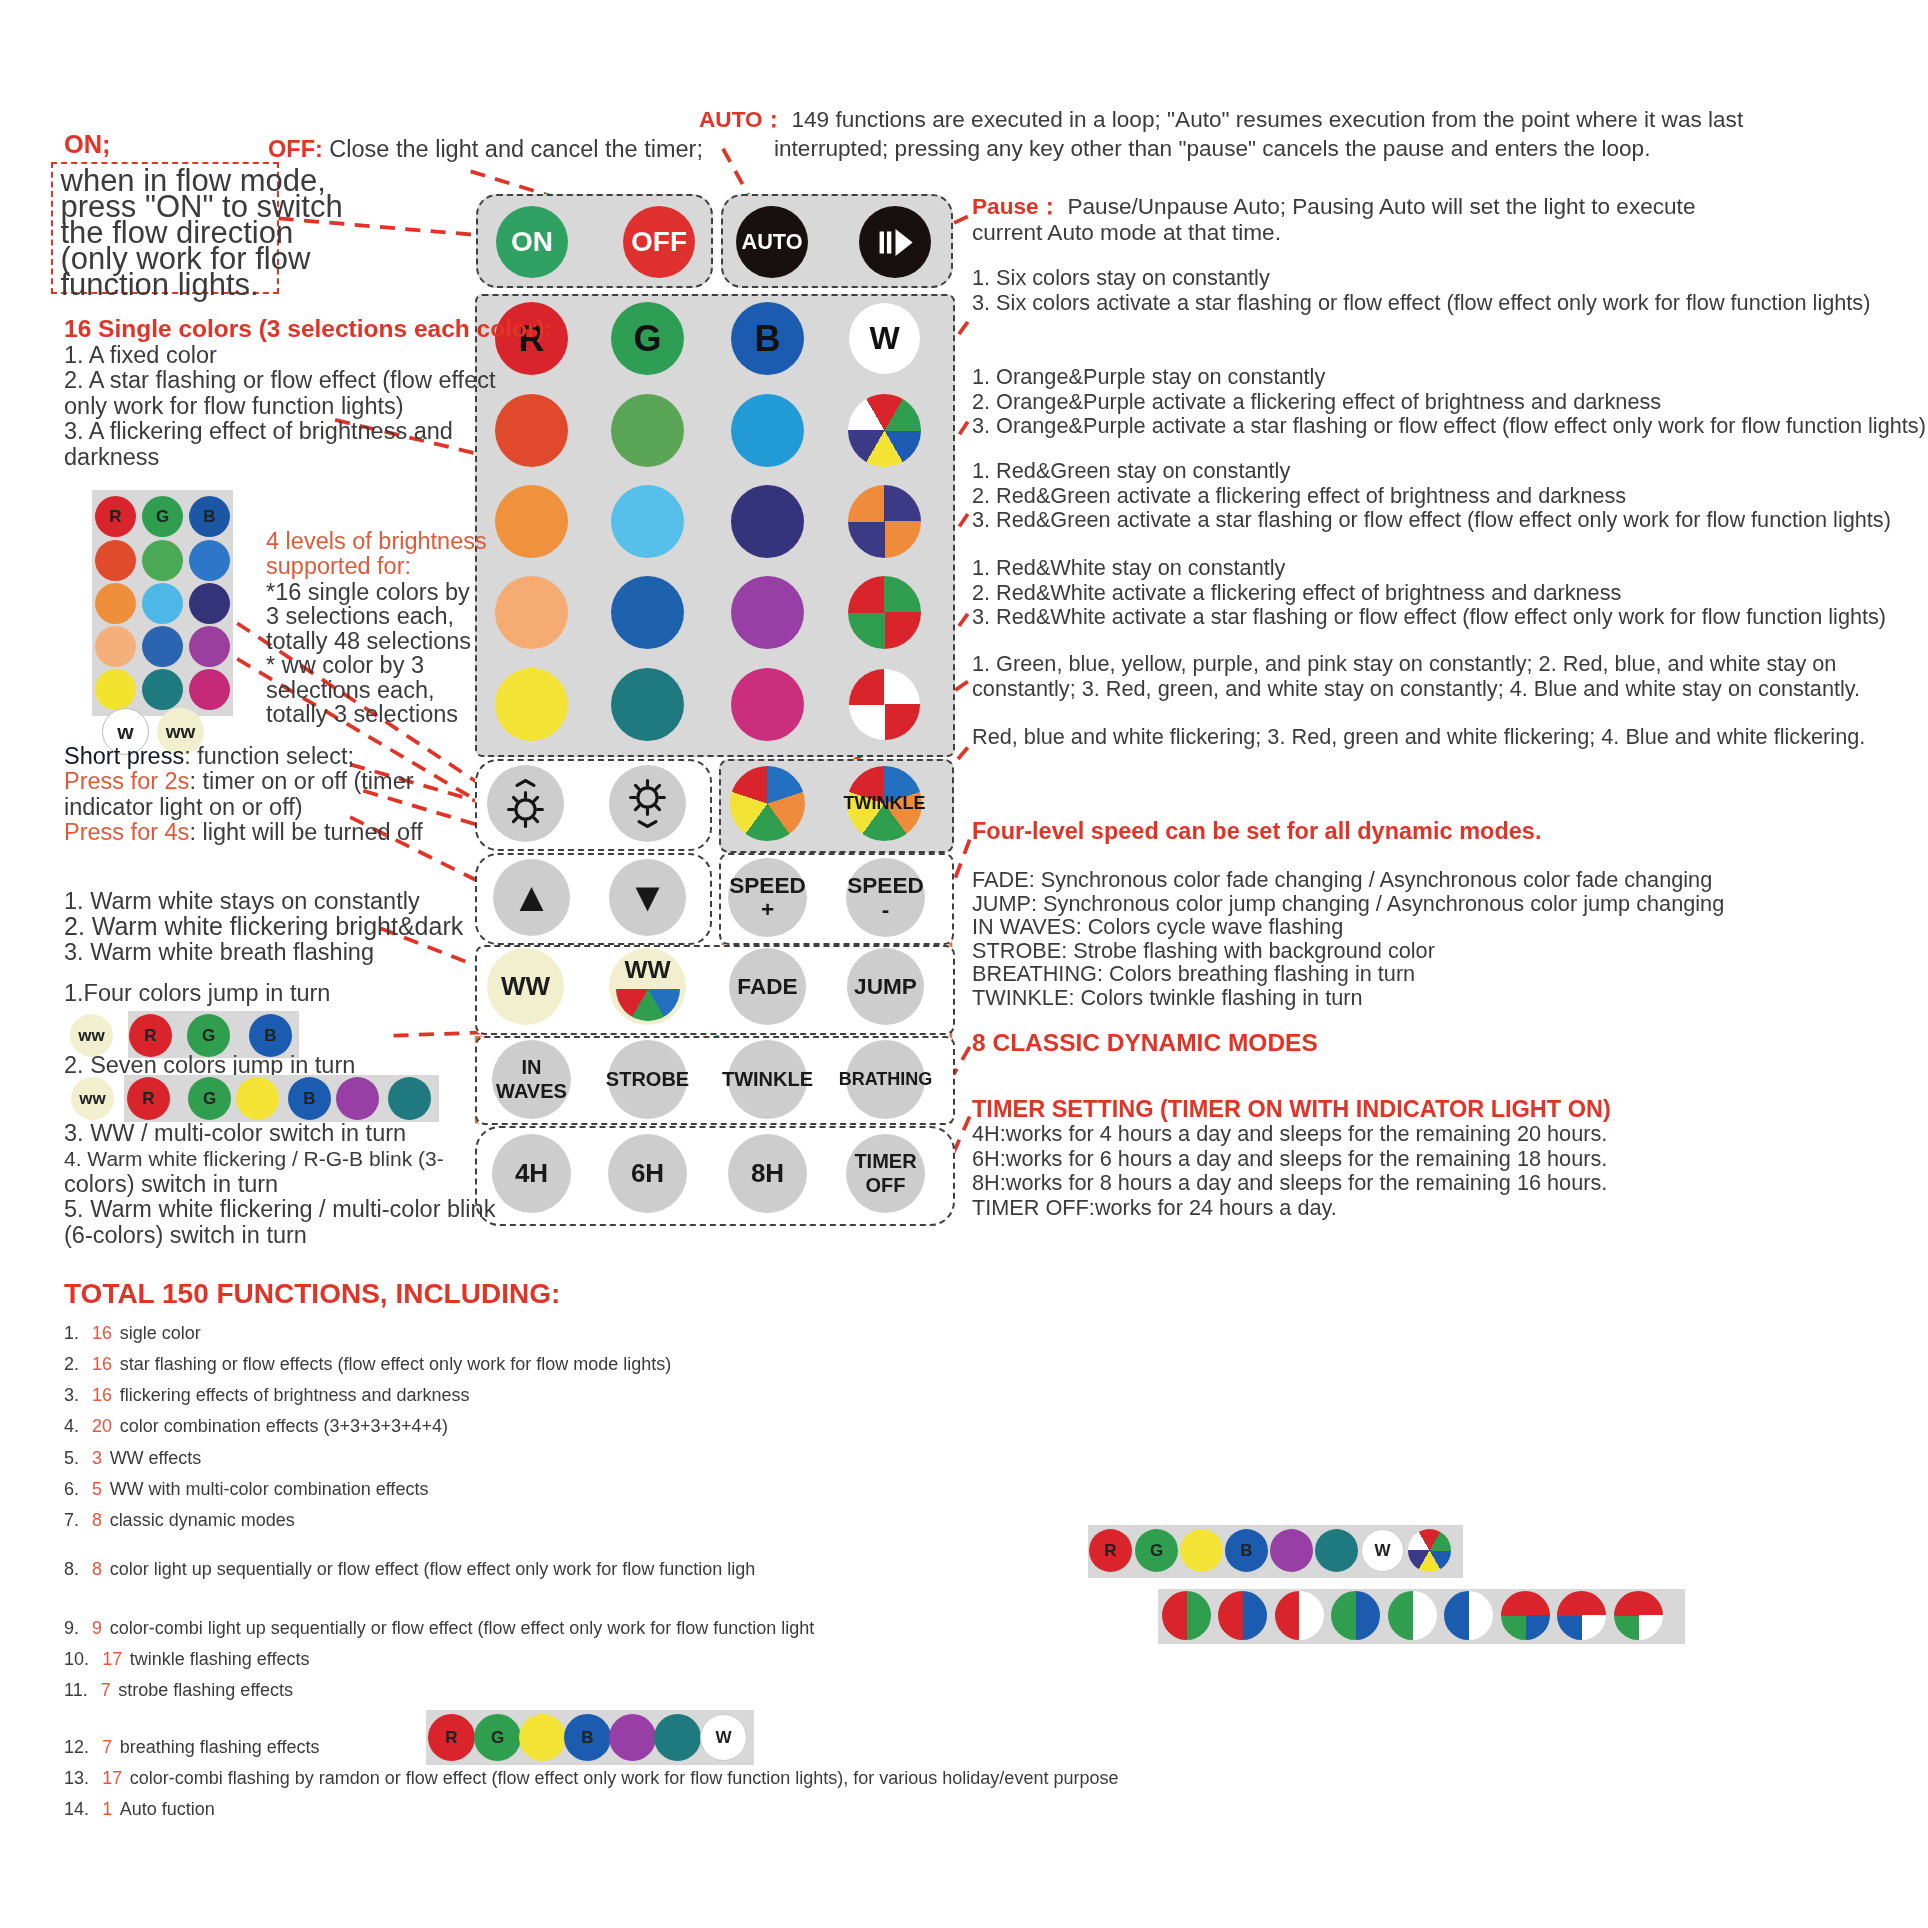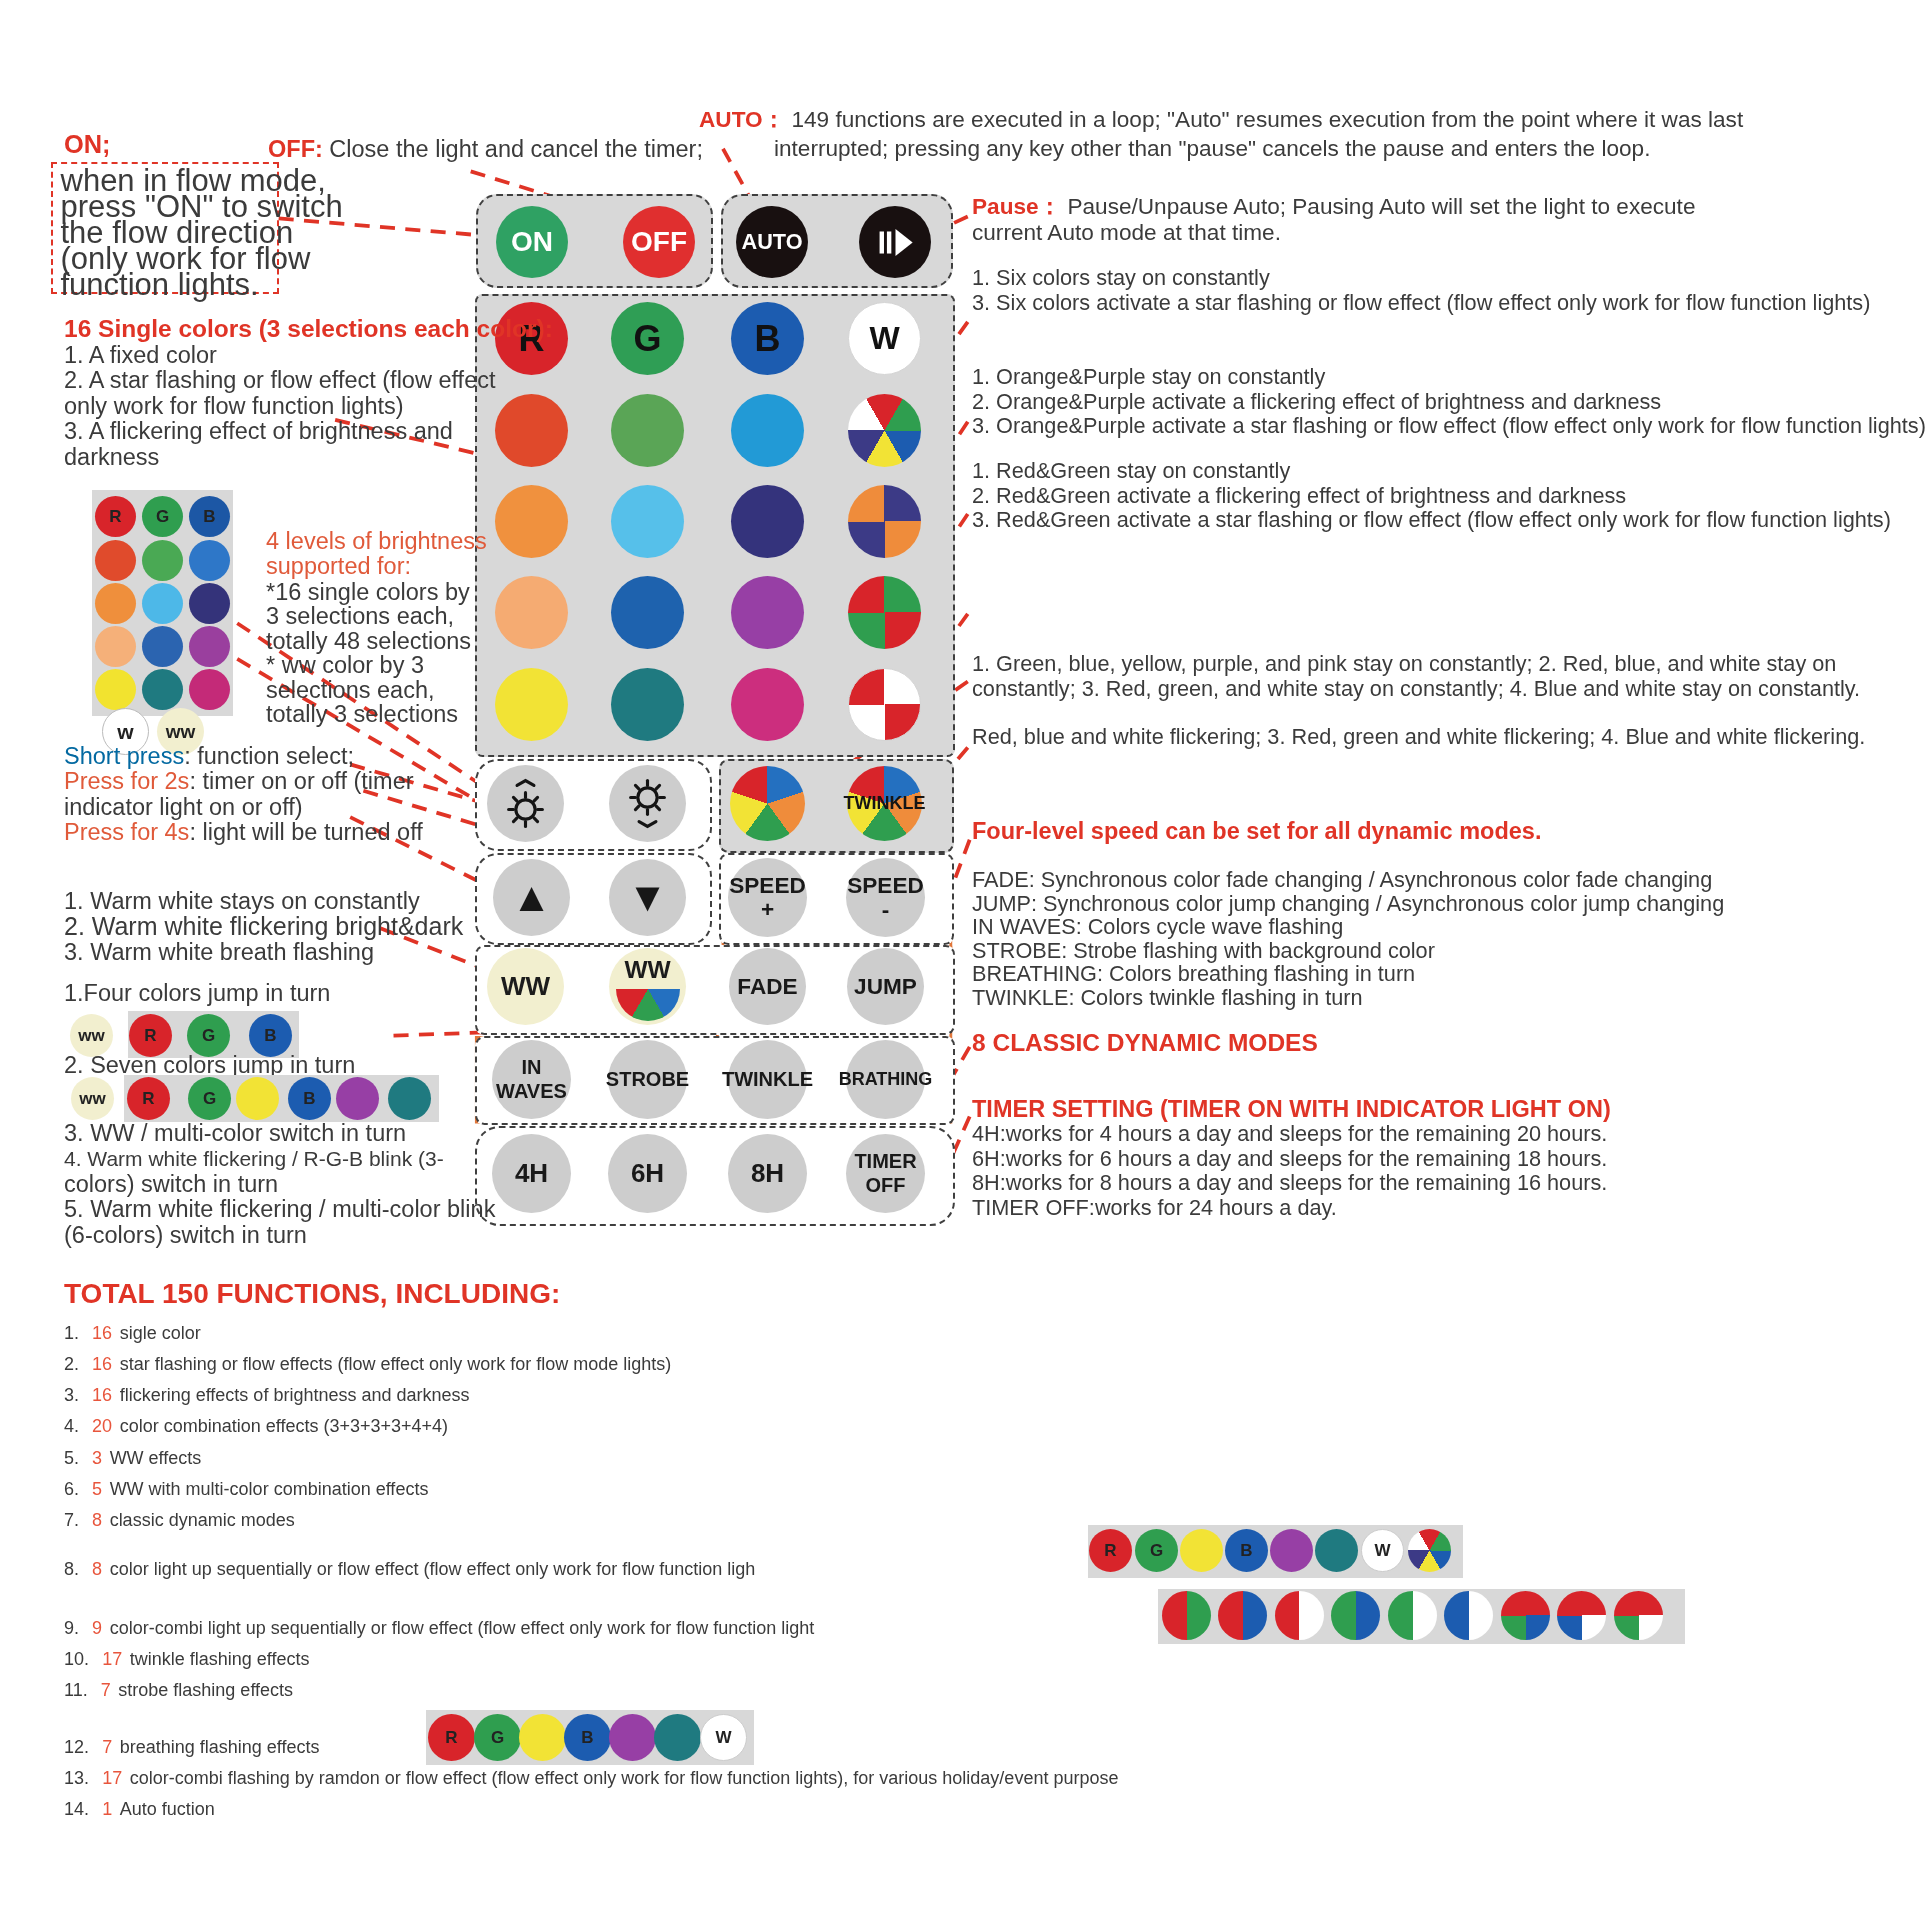--- a/index.html
+++ b/index.html
@@ -309,21 +309,21 @@
     <div class="red" style="font-size:23.5px;line-height:25.4px;font-weight:normal;color:#e05a3a">supported for:</div>
     <div style="font-size:23.5px;line-height:24.5px">*16 single colors by</div>
     <div style="font-size:23.5px;line-height:24.5px">3 selections each,</div>
     <div style="font-size:23.5px;line-height:24.5px">totally 48 selections</div>
     <div style="font-size:23.5px;line-height:24.5px">* ww color by 3</div>
     <div style="font-size:23.5px;line-height:24.5px">selections each,</div>
     <div style="font-size:23.5px;line-height:24.5px">totally 3 selections</div>
   </div>
 
   <div class="blk" style="left:64px;top:744px">
-    <div style="font-size:23.5px;line-height:25.4px"><span class="red" style="font-weight:normal;color:#0369a1">Short press</span><span>: function select;</span></div>
+    <div style="font-size:23.5px;line-height:25.4px"><span class="red" style="font-weight:normal;color:#0f172a">Short press</span><span>: function select;</span></div>
     <div style="font-size:23.5px;line-height:25.4px"><span class="red" style="font-weight:normal;color:#e05a3a">Press for 2s</span><span>: timer on or off (timer</span></div>
     <div style="font-size:23.5px;line-height:25.4px"><span class="red" style="font-weight:normal;color:#e05a3a"></span><span>indicator light on or off)</span></div>
     <div style="font-size:23.5px;line-height:25.4px"><span class="red" style="font-weight:normal;color:#e05a3a">Press for 4s</span><span>: light will be turned off</span></div>
   </div>
 
   <div class="blk" style="left:64px;top:889px">
     <div style="font-size:23.5px;line-height:25.4px">1. Warm white stays on constantly</div>
     <div style="font-size:25px;line-height:25.4px">2. Warm white flickering bright&amp;dark</div>
     <div style="font-size:23.5px;line-height:25.4px">3. Warm white breath flashing</div>
   </div>
@@ -375,20 +375,25 @@
   </div>
   <div class="blk" style="left:972px;top:365px">
     <div class="rt">1. Orange&amp;Purple stay on constantly</div>
     <div class="rt">2. Orange&amp;Purple activate a flickering effect of brightness and darkness</div>
     <div class="rt">3. Orange&amp;Purple activate a star flashing or flow effect (flow effect only work for flow function lights)</div>
   </div>
   <div class="blk" style="left:972px;top:459px">
     <div class="rt">1. Red&amp;Green stay on constantly</div>
     <div class="rt">2. Red&amp;Green activate a flickering effect of brightness and darkness</div>
     <div class="rt">3. Red&amp;Green activate a star flashing or flow effect (flow effect only work for flow function lights)</div>
+  </div>
+  <div class="blk" style="left:972px;top:556px">
+    <div class="rt">1. Red&amp;White stay on constantly</div>
+    <div class="rt">2. Red&amp;White activate a flickering effect of brightness and darkness</div>
+    <div class="rt">3. Red&amp;White activate a star flashing or flow effect (flow effect only work for flow function lights)</div>
   </div>
   <div class="blk" style="left:972px;top:652px">
     <div class="rt">1. Green, blue, yellow, purple, and pink stay on constantly; 2. Red, blue, and white stay on</div>
     <div class="rt">constantly; 3. Red, green, and white stay on constantly; 4. Blue and white stay on constantly.</div>
   </div>
   <div class="blk" style="left:972px;top:725px">
     <div class="rt">Red, blue and white flickering; 3. Red, green and white flickering; 4. Blue and white flickering.</div>
   </div>
   <div class="t red" style="left:972px;top:819px;font-size:23.5px">Four-level speed can be set for all dynamic modes.</div>
   <div class="blk" style="left:972px;top:868px">

